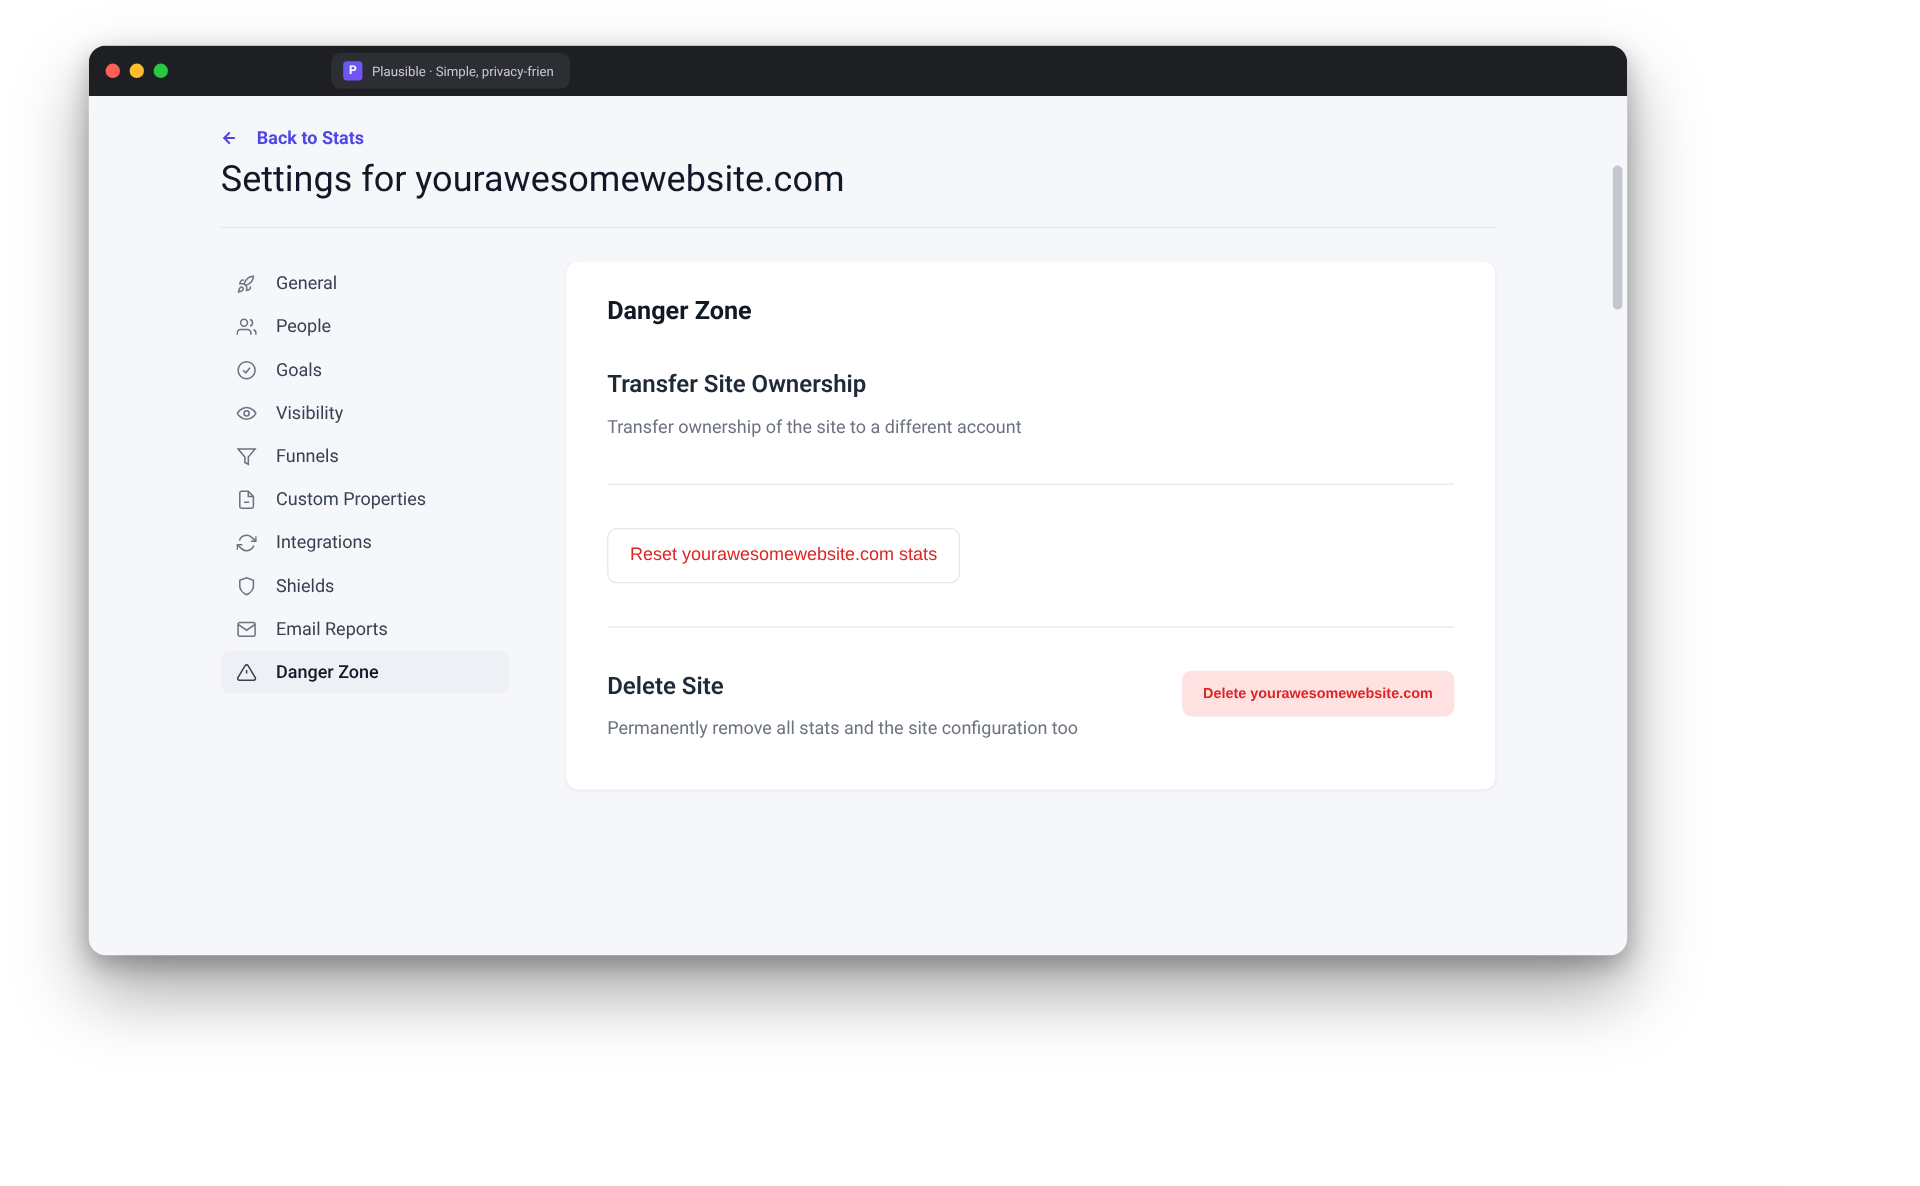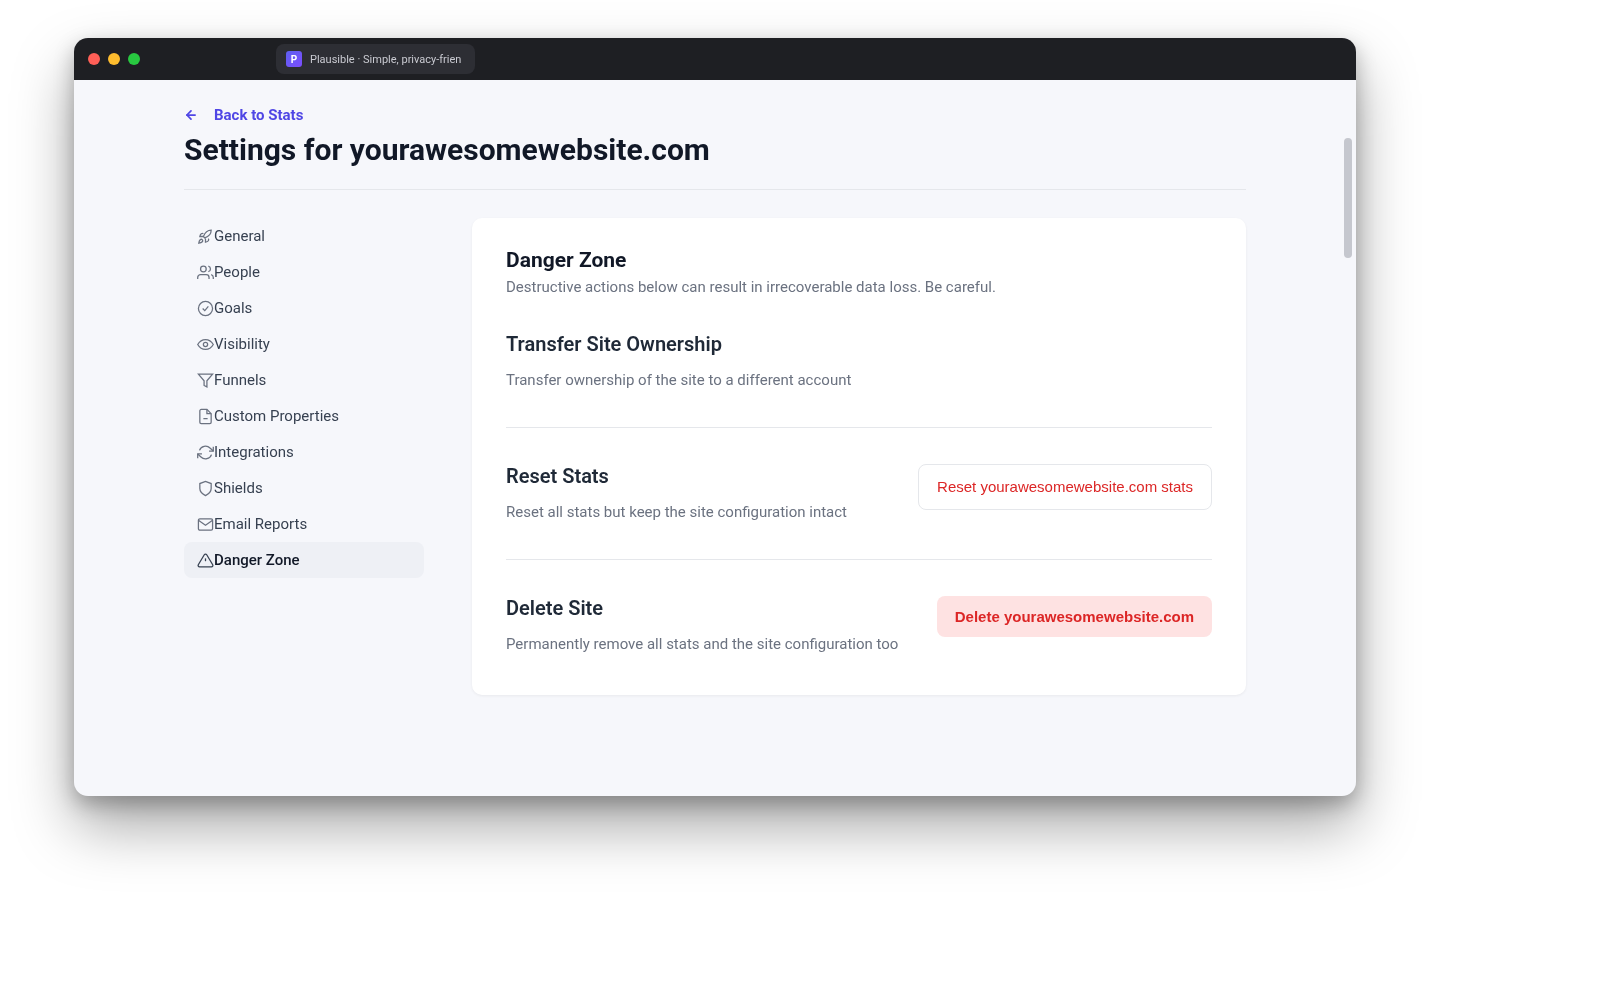--- a/index.html
+++ b/index.html
@@ -89,35 +89,35 @@
     align-items: center;
     gap: 16px;
     color: #4F46E5;
     font-weight: 700;
     font-size: 15px;
     text-decoration: none;
     margin-bottom: 6px;
   }
   .page-title {
     font-size: 30px;
-    font-weight: 700;
+    font-weight: 400;
     color: #111827;
     margin-top: 2px;
   }
   .hr {
     border: none;
     border-top: 1px solid #E5E7EB;
     margin: 22px 0 28px 0;
   }
   .layout { display: flex; gap: 48px; align-items: flex-start; }
   .sidebar { width: 240px; flex: 0 0 auto; }
   .nav-item {
     display: flex;
     align-items: center;
-    gap: 0;
+    gap: 16px;
     padding: 9px 12px;
     border-radius: 8px;
     color: #374151;
     font-size: 15px;
     cursor: pointer;
   }
   .nav-item .ic { width: 18px; height: 18px; color:#6B7280; display:flex; align-items:center; justify-content:center;}
   .nav-item.active { background: #EEF0F5; color:#111827; font-weight:500;}
   .nav-item.active .ic { color:#374151; }
   .card {
@@ -150,21 +150,21 @@
     border-radius:8px;
     max-width:350px;
     text-align:left;
     cursor:pointer;
     line-height:1.35;
   }
   .btn-fill-danger {
     border:none;
     background:#FEE2E2;
     color:#DC2626;
-    font-size:15px;
+    font-size:12px;
     font-weight:600;
     padding:12px 18px;
     border-radius:8px;
     cursor:pointer;
     text-align:right;
   }
   svg { display:block; }
 </style>
 </head>
 <body>
@@ -290,34 +290,29 @@
                     <line x1="12" y1="9" x2="12" y2="13"></line>
                     <line x1="12" y1="17" x2="12.01" y2="17"></line>
                   </svg>
                 </span>
               <span>Danger Zone</span>
             </div>
           </nav>
 
           <div class="card">
             <div class="section-title">Danger Zone</div>
-            <div class="section-sub">Destructive actions below can result in irrecoverable data loss. Be careful.</div>
 
             <div class="row">
               <div class="row-left">
                 <div class="row-title">Transfer Site Ownership</div>
                 <div class="row-desc">Transfer ownership of the site to a different account</div>
               </div>
             </div>
 
             <div class="row">
-              <div class="row-left">
-                <div class="row-title">Reset Stats</div>
-                <div class="row-desc">Reset all stats but keep the site configuration intact</div>
-              </div>
               <button class="btn-outline-danger">Reset yourawesomewebsite.com stats</button>
             </div>
 
             <div class="row">
               <div class="row-left">
                 <div class="row-title">Delete Site</div>
                 <div class="row-desc">Permanently remove all stats and the site configuration too</div>
               </div>
               <button class="btn-fill-danger">Delete yourawesomewebsite.com</button>
             </div>

